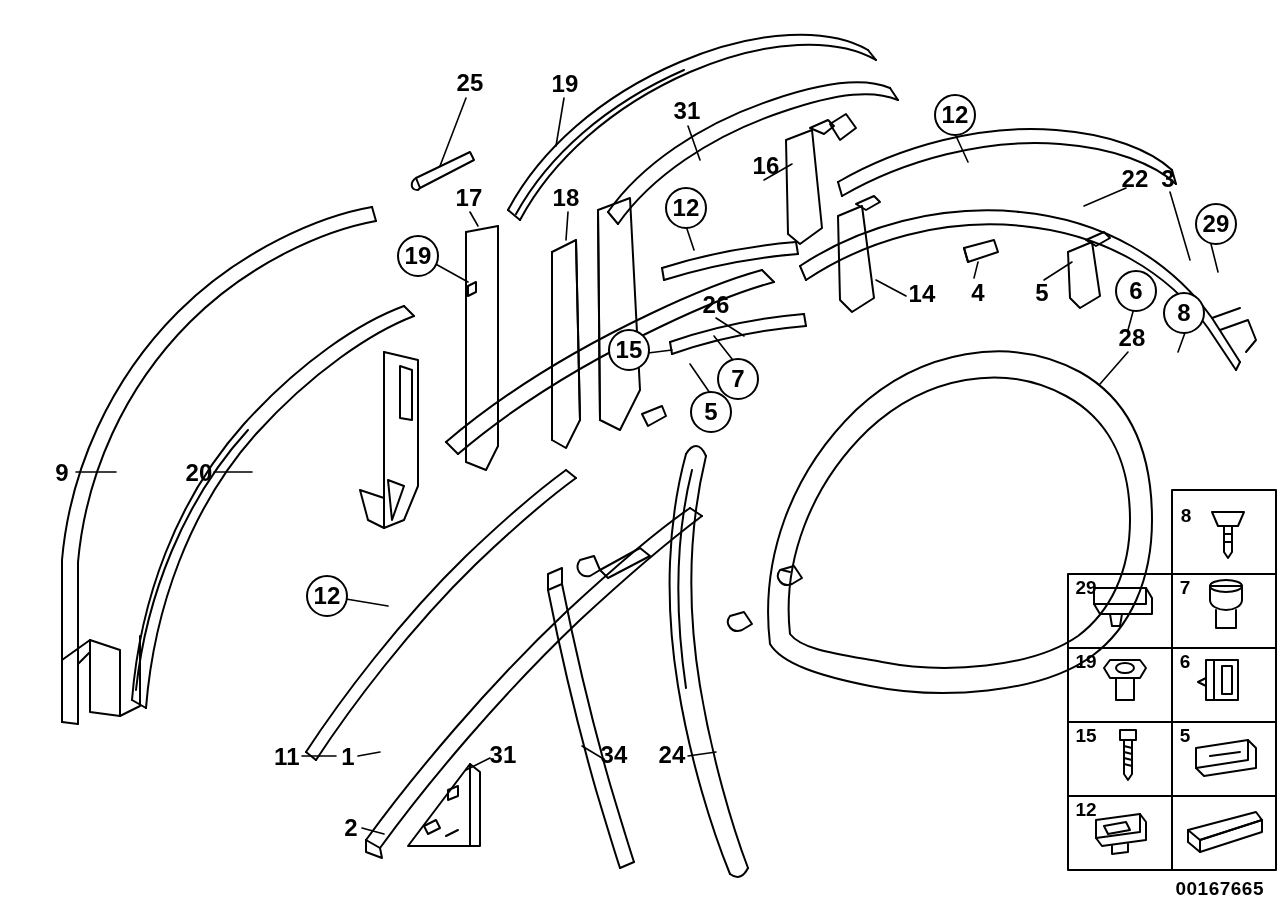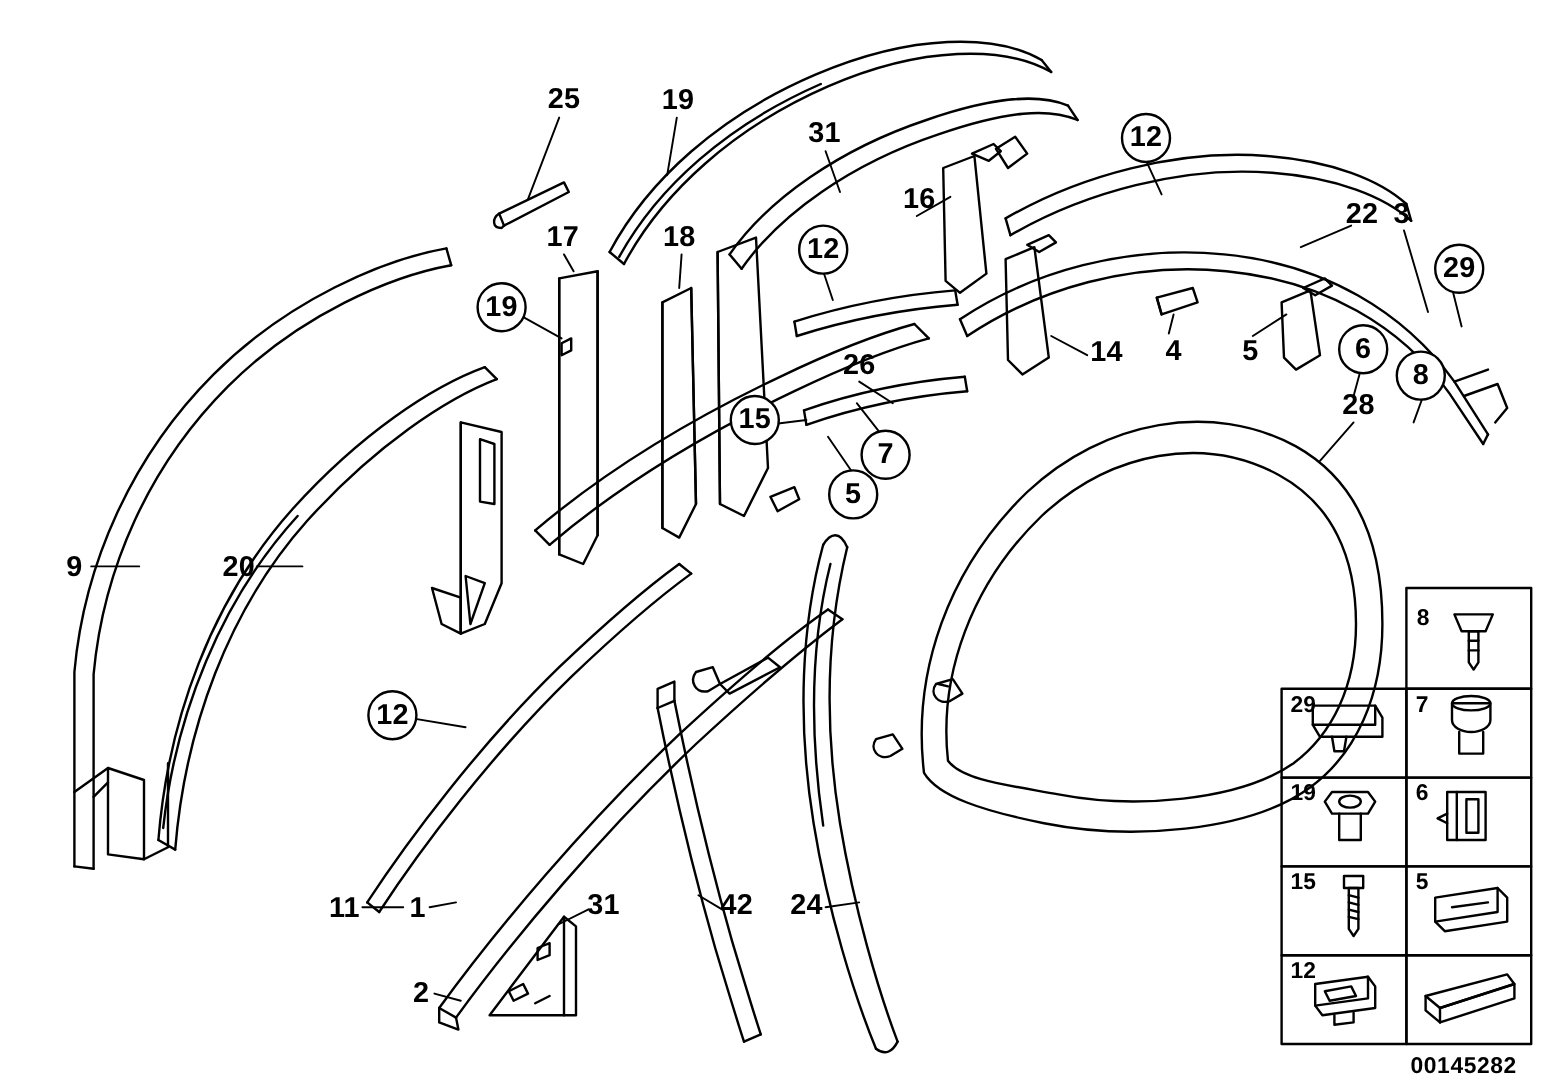--- a/index.html
+++ b/index.html
@@ -362,27 +362,27 @@
   <div class="lbl" style="left:1132px;top:338px">28</div>
   <div class="lbl circled" style="left:629px;top:350px">15</div>
   <div class="lbl circled" style="left:738px;top:379px">7</div>
   <div class="lbl circled" style="left:711px;top:412px">5</div>
   <div class="lbl" style="left:62px;top:473px">9</div>
   <div class="lbl" style="left:199px;top:473px">20</div>
   <div class="lbl circled" style="left:327px;top:596px">12</div>
   <div class="lbl" style="left:287px;top:757px">11</div>
   <div class="lbl" style="left:348px;top:757px">1</div>
   <div class="lbl" style="left:503px;top:755px">31</div>
-  <div class="lbl" style="left:614px;top:755px">42</div>
+  <div class="lbl" style="left:614px;top:755px">34</div>
   <div class="lbl" style="left:672px;top:755px">24</div>
   <div class="lbl" style="left:351px;top:828px">2</div>
 
   <div class="legend-lbl" style="left:1186px;top:516px">8</div>
   <div class="legend-lbl" style="left:1086px;top:588px">29</div>
   <div class="legend-lbl" style="left:1185px;top:588px">7</div>
   <div class="legend-lbl" style="left:1086px;top:662px">19</div>
   <div class="legend-lbl" style="left:1185px;top:662px">6</div>
   <div class="legend-lbl" style="left:1086px;top:736px">15</div>
   <div class="legend-lbl" style="left:1185px;top:736px">5</div>
   <div class="legend-lbl" style="left:1086px;top:810px">12</div>
 
-  <div id="partnum">00145282</div>
+  <div id="partnum">00167665</div>
 </div>
 
 </body></html>

